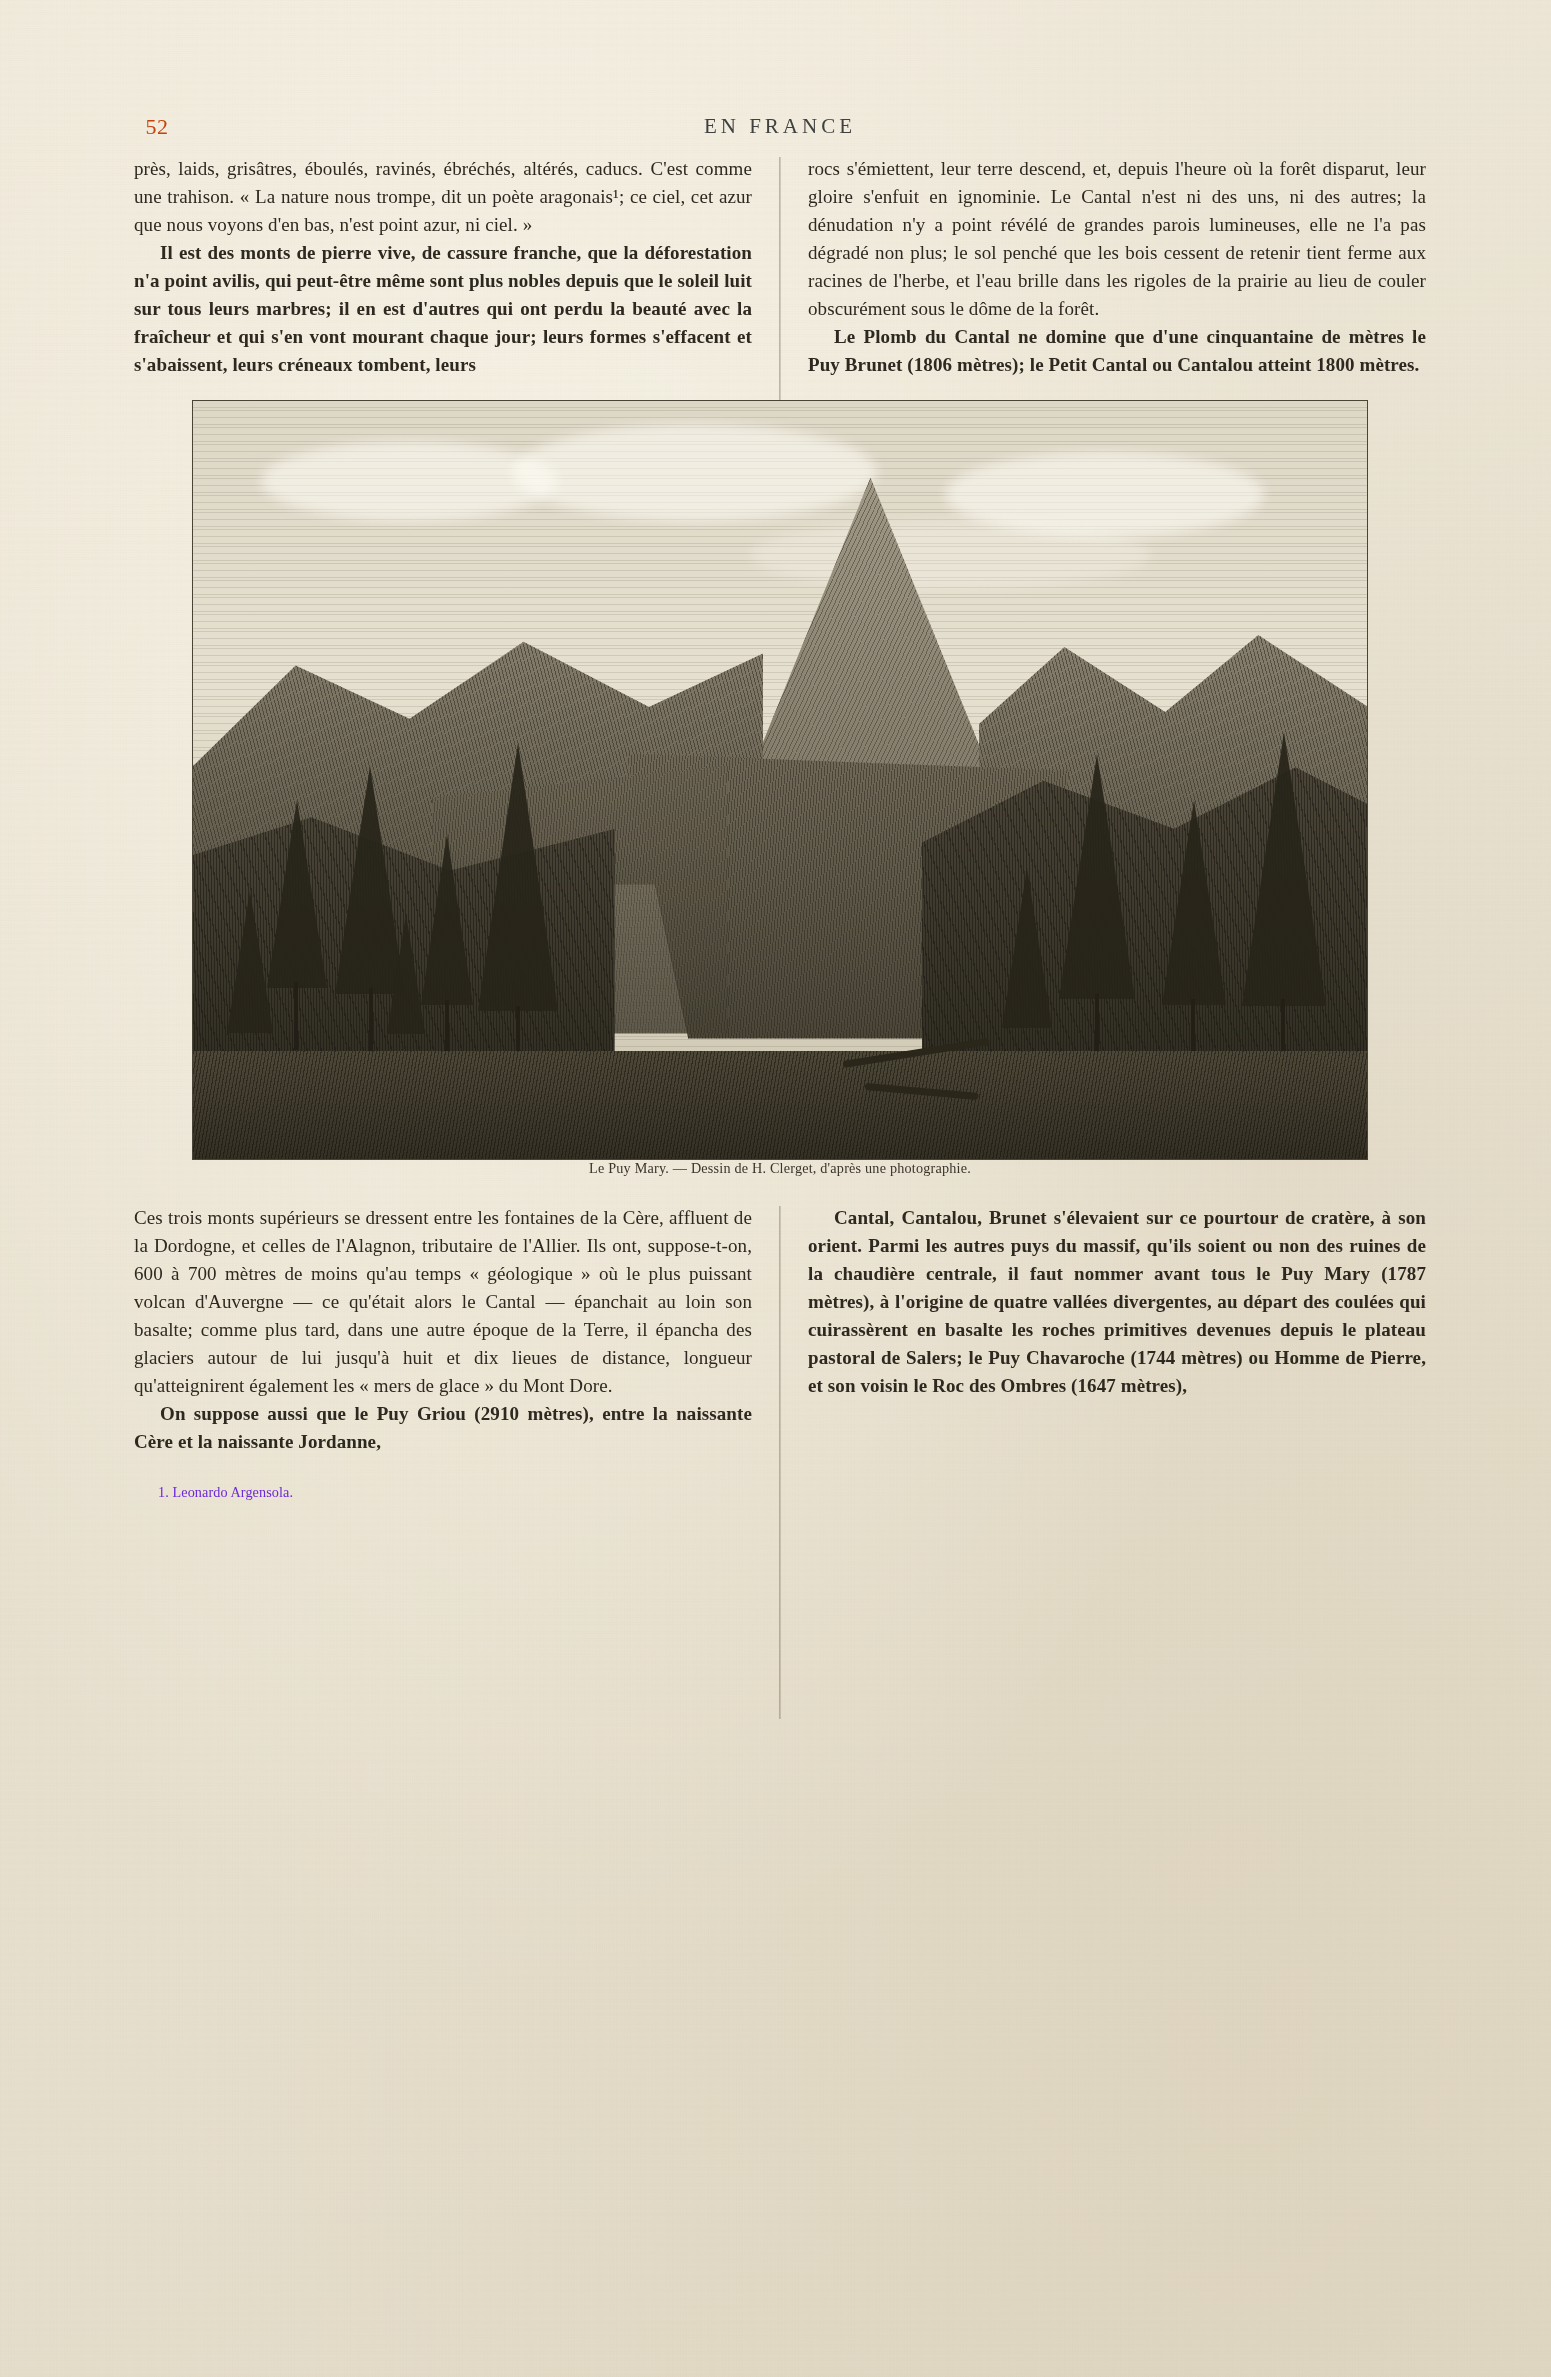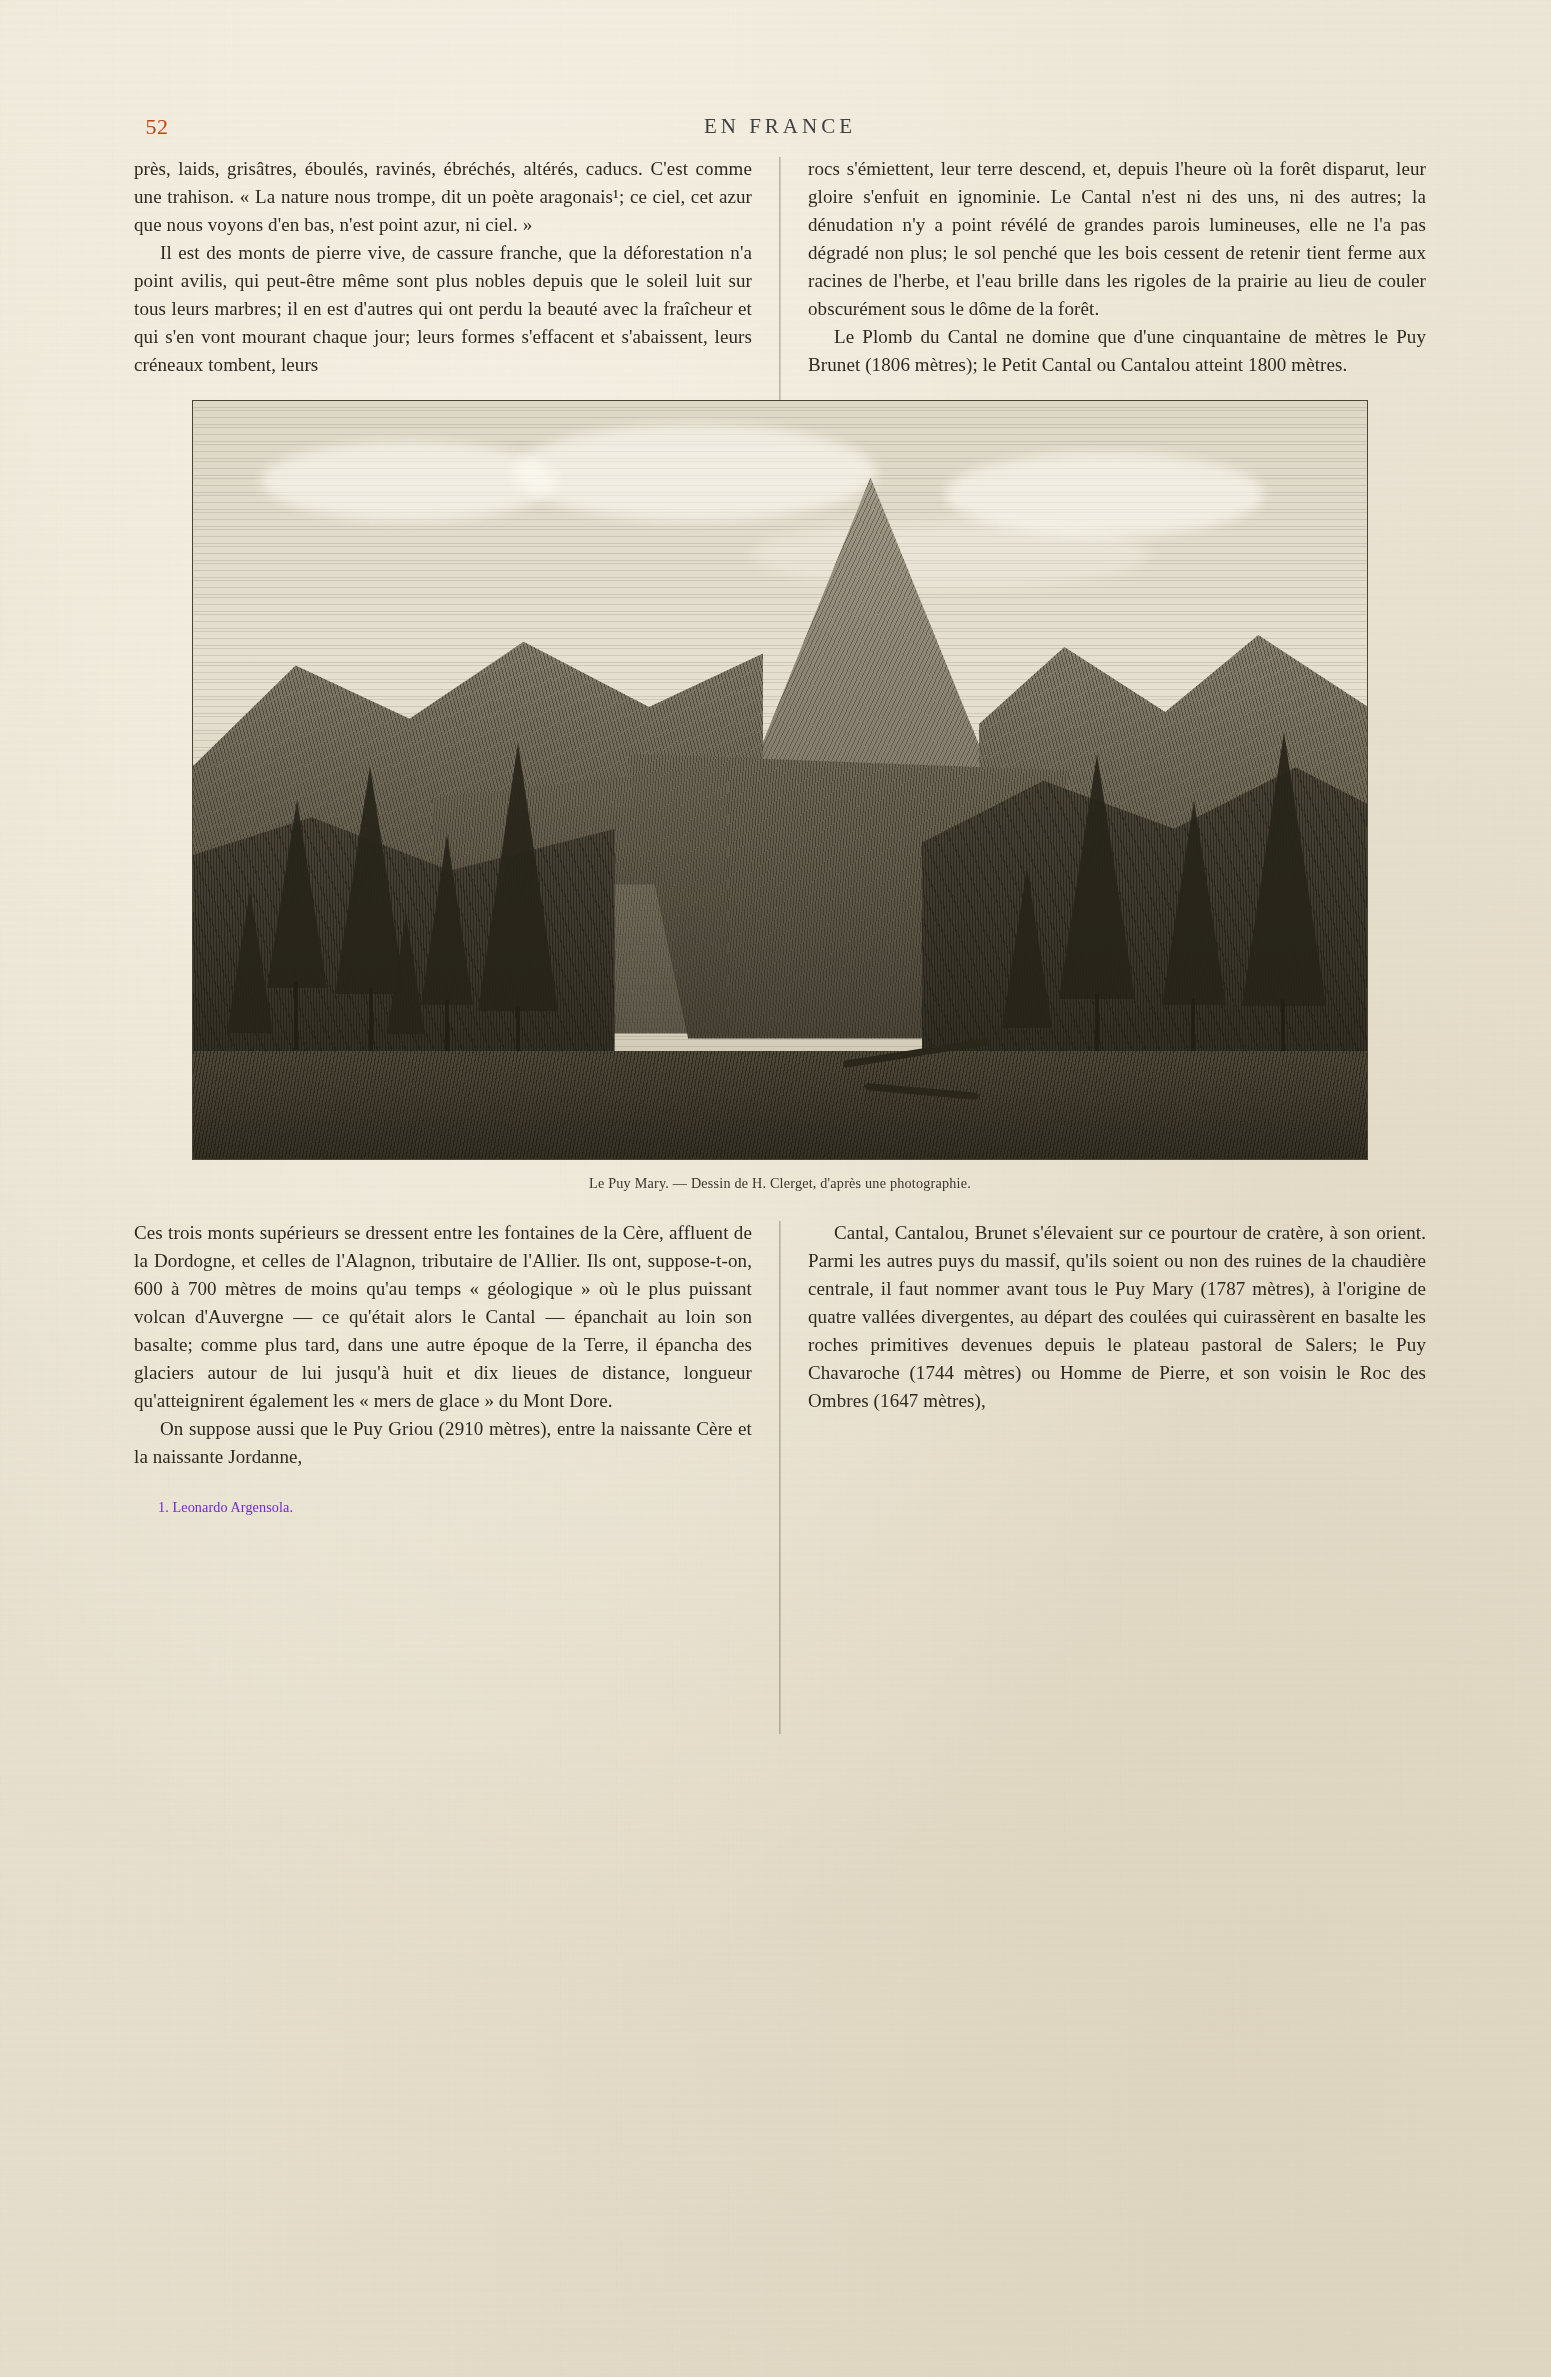--- a/index.html
+++ b/index.html
@@ -76,20 +76,21 @@
     margin: 0;
     font-size: 19px;
     line-height: 28px;
     text-align: justify;
     text-justify: inter-word;
     color: #2e2920;
     letter-spacing: 0.1px;
   }
   .col p.indent {
     text-indent: 26px;
+    font-weight: bold;
   }
   .rule {
     position: absolute;
     left: 50%;
     top: 2.3px;
     width: 1.1px;
     background: #6d6552;
     transform: translateX(-0.6px);
     opacity: .65;
   }
@@ -103,21 +104,20 @@
   .plate {
     width: 1174px;
     height: 758px;
     margin: 0 auto;
     border: 1.1px solid #4a4436;
     position: relative;
     overflow: hidden;
     background: #ddd6c4;
   }
   .caption {
-    margin-top: 15px;
     font-size: 14.2px;
     letter-spacing: 0.2px;
     color: #3a342b;
   }
   
   .sky {
     position: absolute; inset: 0;
     background:
       repeating-linear-gradient(0deg, rgba(90,85,70,0.16) 0px, rgba(90,85,70,0.16) 0.6px, rgba(0,0,0,0) 0.6px, rgba(0,0,0,0) 3.4px),
       linear-gradient(180deg, #ddd7c6 0%, #e6e0d0 38%, #d9d2bf 62%, #cfc8b4 100%);

